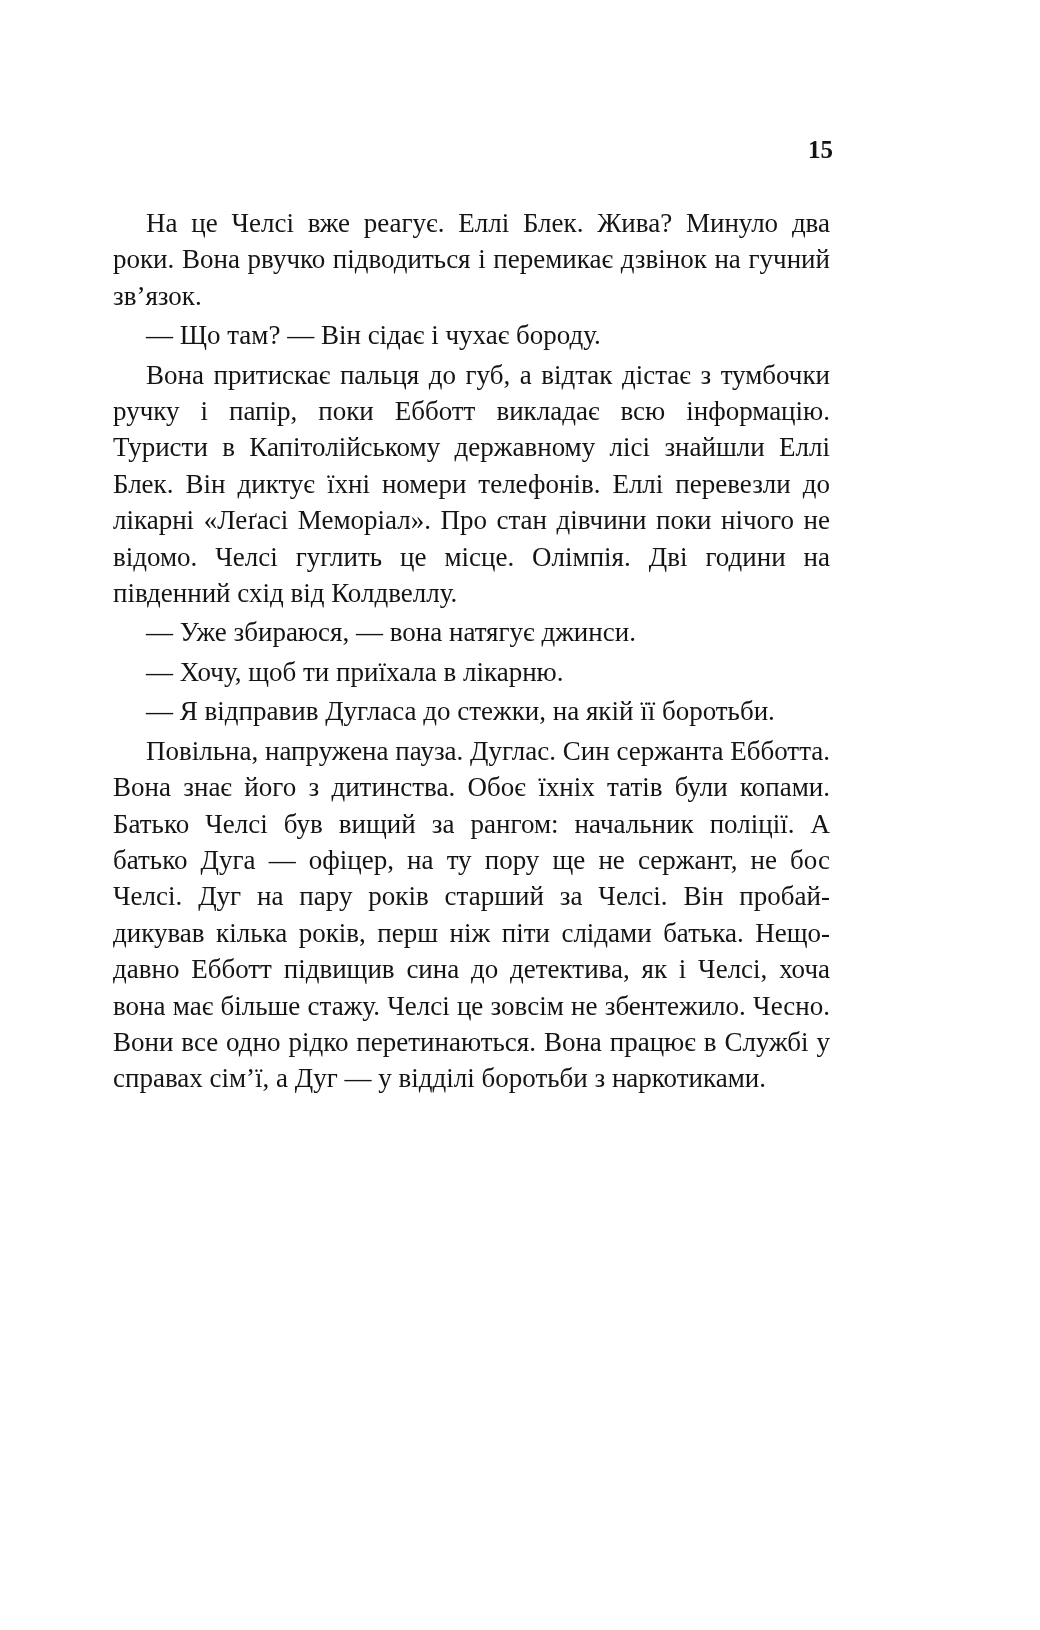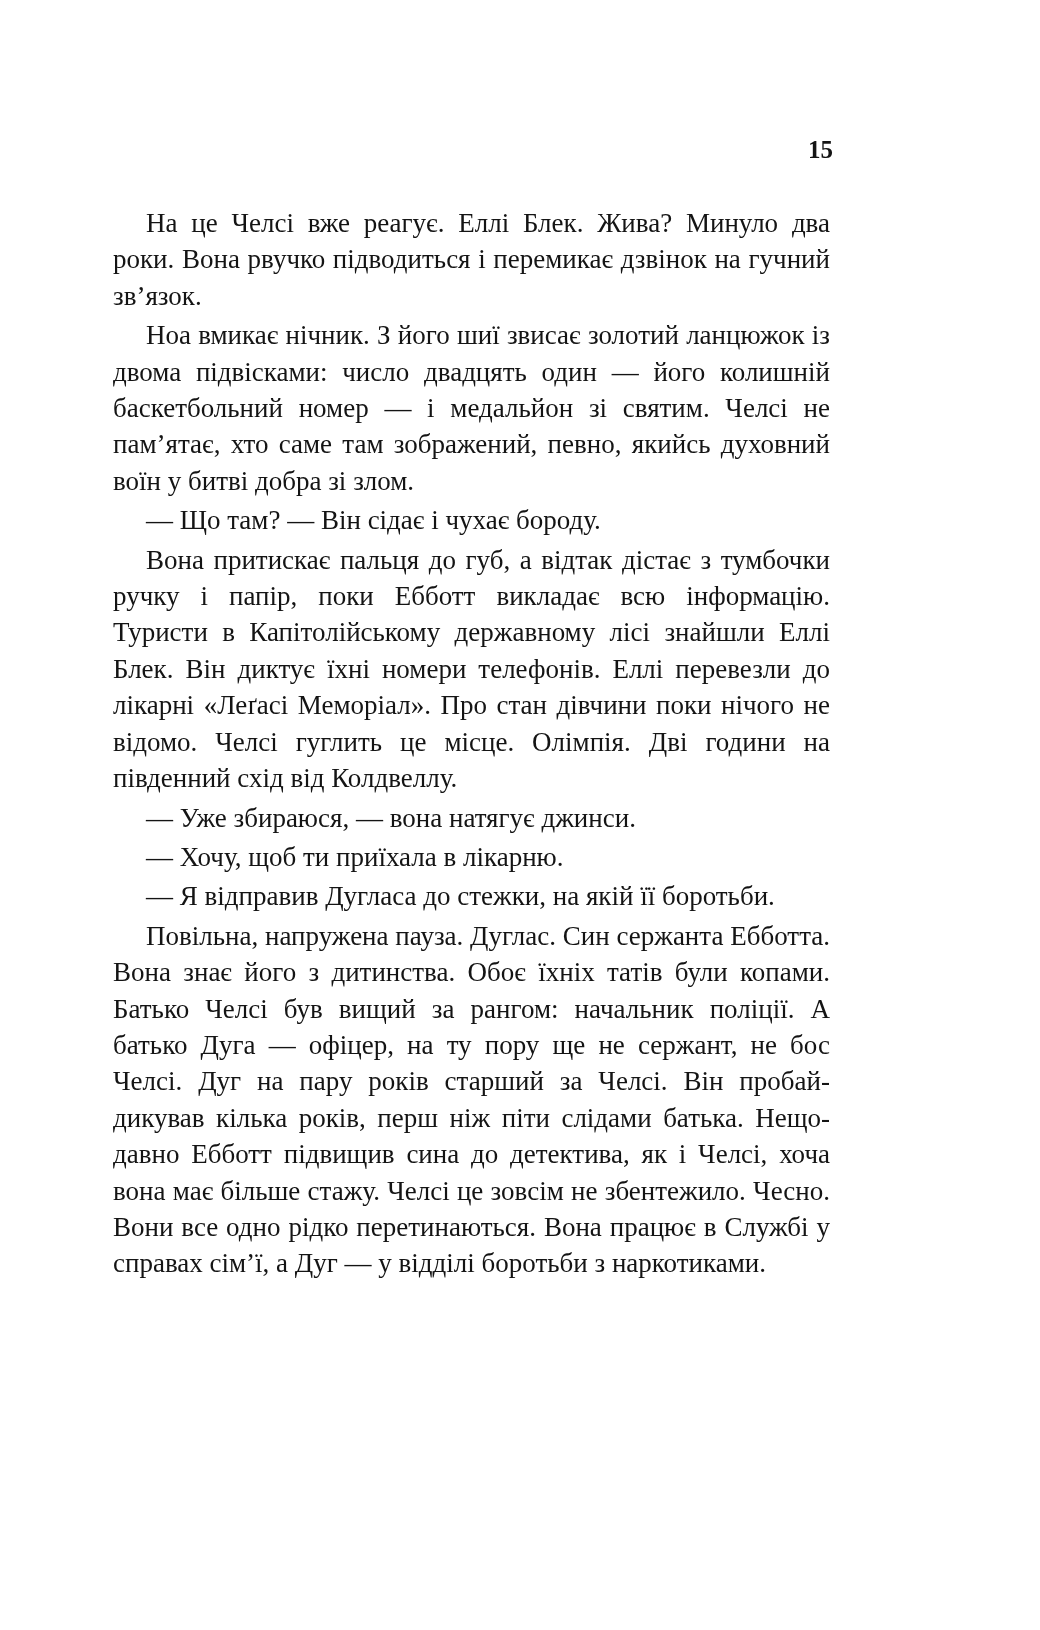--- a/index.html
+++ b/index.html
@@ -44,21 +44,20 @@
   }
 </style>
 </head>
 <body>
 
 <div class="page">
   <div class="page-number">15</div>
 
   <div class="text-block">
     <p>На це Челсі вже реагує. Еллі Блек. Жива? Минуло два роки. Вона рвучко підводиться і перемикає дзвінок на гучний зв’язок.</p>
-    <p>Ноа вмикає нічник. З його шиї звисає золотий ланцюжок із двома підвісками: число двадцять один — його колишній баскетбольний номер — і медальйон зі святим. Челсі не пам’ятає, хто саме там зображений, певно, якийсь духовний воїн у битві добра зі злом.</p>
     <p>— Що там? — Він сідає і чухає бороду.</p>
     <p>Вона притискає пальця до губ, а відтак дістає з тумбоч­ки ручку і папір, поки Ебботт викладає всю інформацію. Туристи в Капітолійському державному лісі знайшли Еллі Блек. Він диктує їхні номери телефонів. Еллі перевезли до лікарні «Леґасі Меморіал». Про стан дівчини поки нічого не відомо. Челсі гуглить це місце. Олімпія. Дві години на південний схід від Колдвеллу.</p>
     <p>— Уже збираюся, — вона натягує джинси.</p>
     <p>— Хочу, щоб ти приїхала в лікарню.</p>
     <p>— Я відправив Дугласа до стежки, на якій її боротьби.</p>
     <p>Повільна, напружена пауза. Дуглас. Син сержанта Еб­ботта. Вона знає його з дитинства. Обоє їхніх татів були копами. Батько Челсі був вищий за рангом: начальник по­ліції. А батько Дуга — офіцер, на ту пору ще не сержант, не бос Челсі. Дуг на пару років старший за Челсі. Він пробай­дикував кілька років, перш ніж піти слідами батька. Нещо­давно Ебботт підвищив сина до детектива, як і Челсі, хоча вона має більше стажу. Челсі це зовсім не збентежило. Чес­но. Вони все одно рідко перетинаються. Вона працює в Служ­бі у справах сім’ї, а Дуг — у відділі боротьби з наркотиками.</p>
   </div>
 </div>
 
 </body></html>

